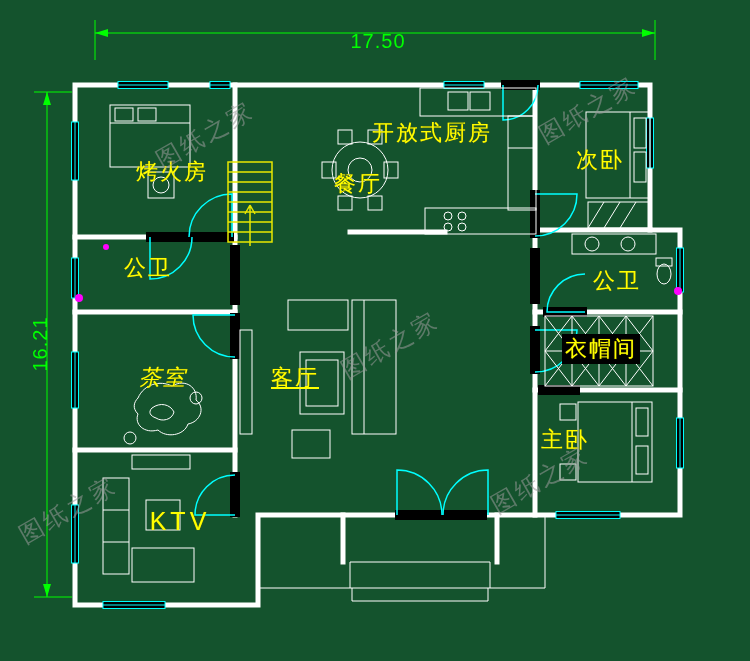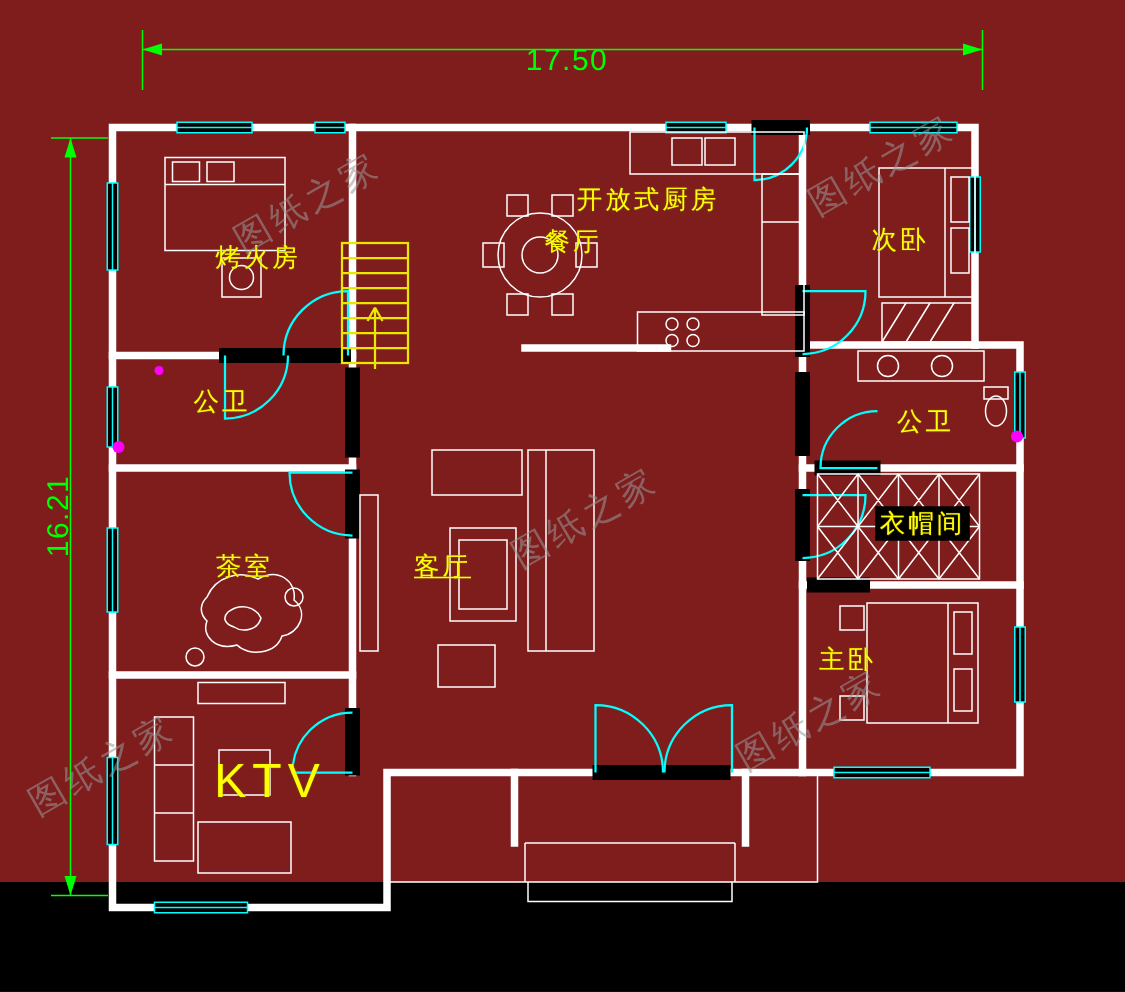--- a/index.html
+++ b/index.html
@@ -1,24 +1,24 @@
 <!DOCTYPE html>
 <html><head>
 <meta charset="utf-8">
 <style>
   html,body{margin:0;padding:0;background:#000;}
   body{width:750px;height:661px;overflow:hidden;font-family:"Liberation Sans", sans-serif;}
-  #stage{position:relative;width:750px;height:588px;background:#7f1d1d;}
+  #stage{position:relative;width:750px;height:661px;background:#14532d;}
   #stage svg{position:absolute;left:0;top:0;}
   .room-label{
     position:absolute;transform:translate(-50%,-50%);
-    color:#ffff00;font-size:17px;letter-spacing:2px;white-space:nowrap;
+    color:#ffff00;font-size:22px;letter-spacing:2px;white-space:nowrap;
     text-shadow:0 0 1px #887700;
   }
-  .room-label.big{font-size:32px;letter-spacing:4px;}
+  .room-label.big{font-size:25px;letter-spacing:4px;}
   .room-label.backed{background:#000;padding:0 3px;}
   .dim-label{
     position:absolute;transform:translate(-50%,-50%);
     color:#00ff00;font-size:20px;letter-spacing:1px;white-space:nowrap;
   }
   .dim-label.vertical{transform:translate(-50%,-50%) rotate(-90deg);}
   .watermark{
     position:absolute;transform:translate(-50%,-50%) rotate(-30deg);
     color:#9a9a9a;opacity:.55;font-size:24px;letter-spacing:3px;white-space:nowrap;
     pointer-events:none;
@@ -243,28 +243,28 @@
       <circle cx="79" cy="298" r="4"></circle>
       <circle cx="106" cy="247" r="3"></circle>
       <circle cx="678" cy="291" r="4"></circle>
     </g>
   </svg>
 
   <div class="dim-label" style="left:378px;top:41px;">17.50</div>
   <div class="dim-label vertical" style="left:40px;top:344px;">16.21</div>
 
   <div class="room-label" style="left:172px;top:172px;text-align:center;">烤火房</div>
-  <div class="room-label" style="left:358px;top:161px;margin-left:24px;">餐厅</div>
+  <div class="room-label" style="left:358px;top:184px;">餐厅</div>
   <div class="room-label" style="left:432px;top:133px;">开放式厨房</div>
   <div class="room-label" style="left:600px;top:160px;">次卧</div>
   <div class="room-label" style="left:148px;top:268px;">公卫</div>
   <div class="room-label" style="left:617px;top:281px;">公卫</div>
-  <div class="room-label" style="left:163px;top:378px;">茶室</div>
+  <div class="room-label" style="left:163px;top:378px;font-style:italic;">茶室</div>
   <div class="room-label" style="left:295px;top:378px;text-decoration:underline;">客厅</div>
-  <div class="room-label backed" style="left:615px;top:349px;text-align:right;">衣帽间</div>
+  <div class="room-label backed" style="left:601px;top:349px;text-align:right;">衣帽间</div>
   <div class="room-label" style="left:565px;top:440px;">主卧</div>
   <div class="room-label big" style="left:180px;top:521px;">KTV</div>
 
   <div class="watermark" style="left:205px;top:135px;">图纸之家</div>
   <div class="watermark" style="left:588px;top:110px;">图纸之家</div>
   <div class="watermark" style="left:390px;top:345px;">图纸之家</div>
   <div class="watermark" style="left:540px;top:480px;">图纸之家</div>
   <div class="watermark" style="left:68px;top:510px;">图纸之家</div>
 
 </div>

